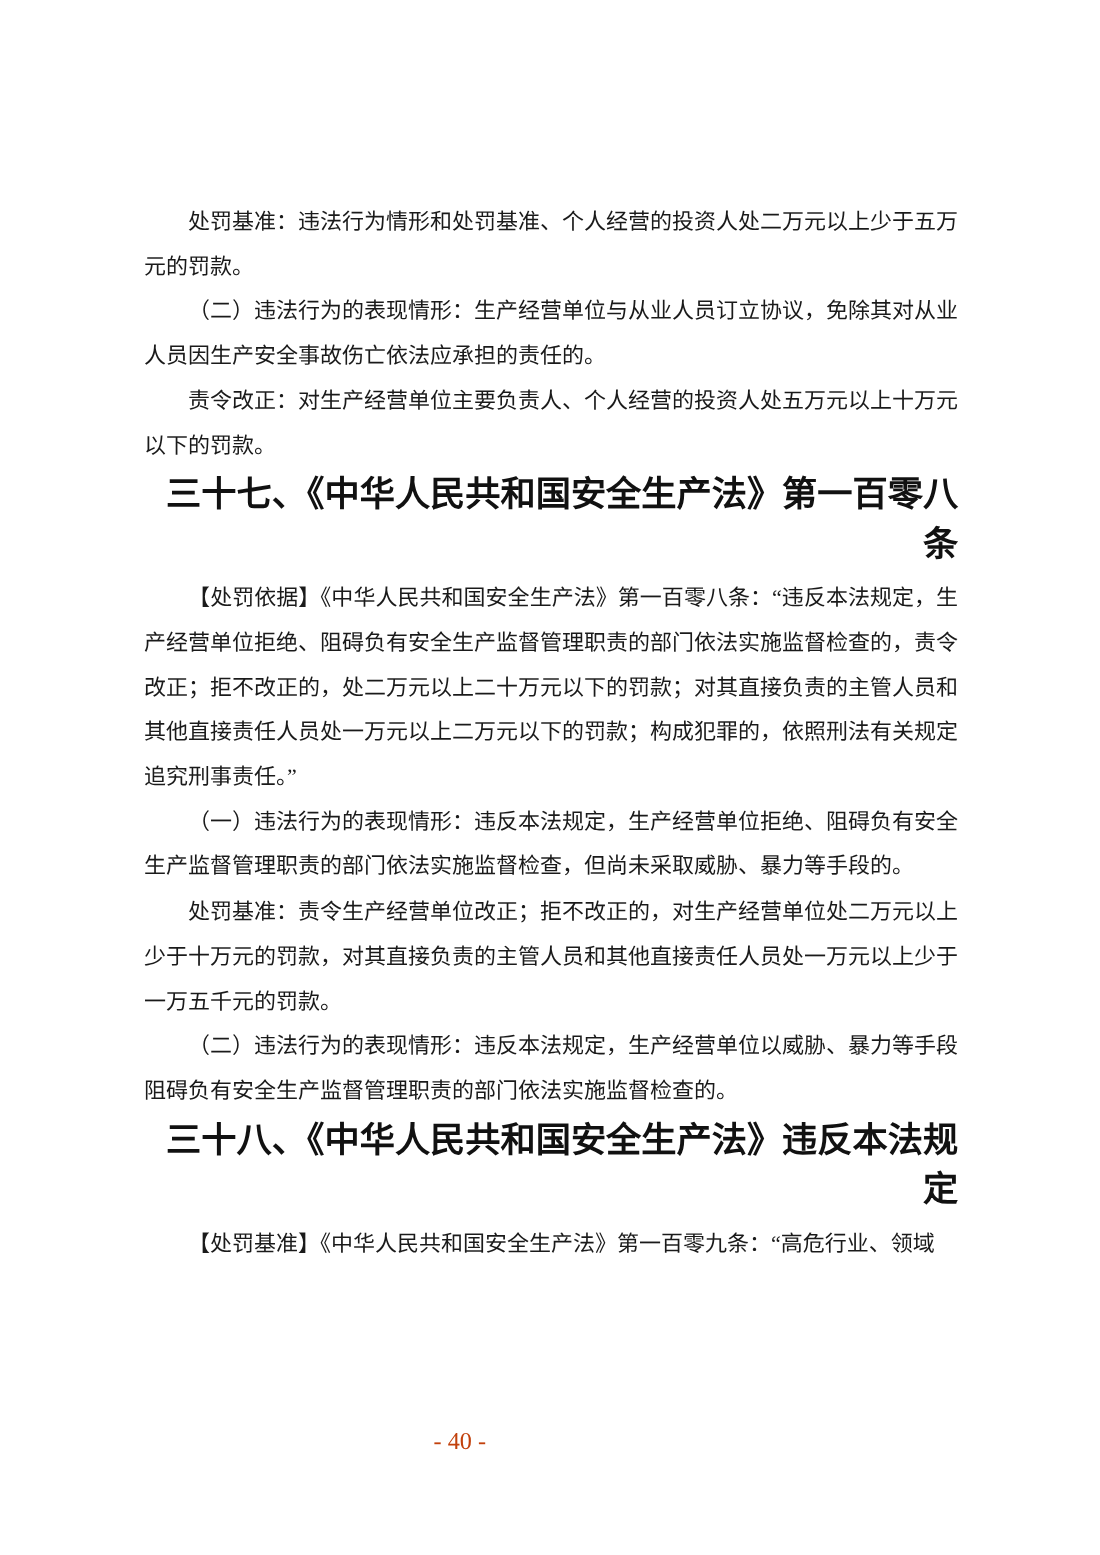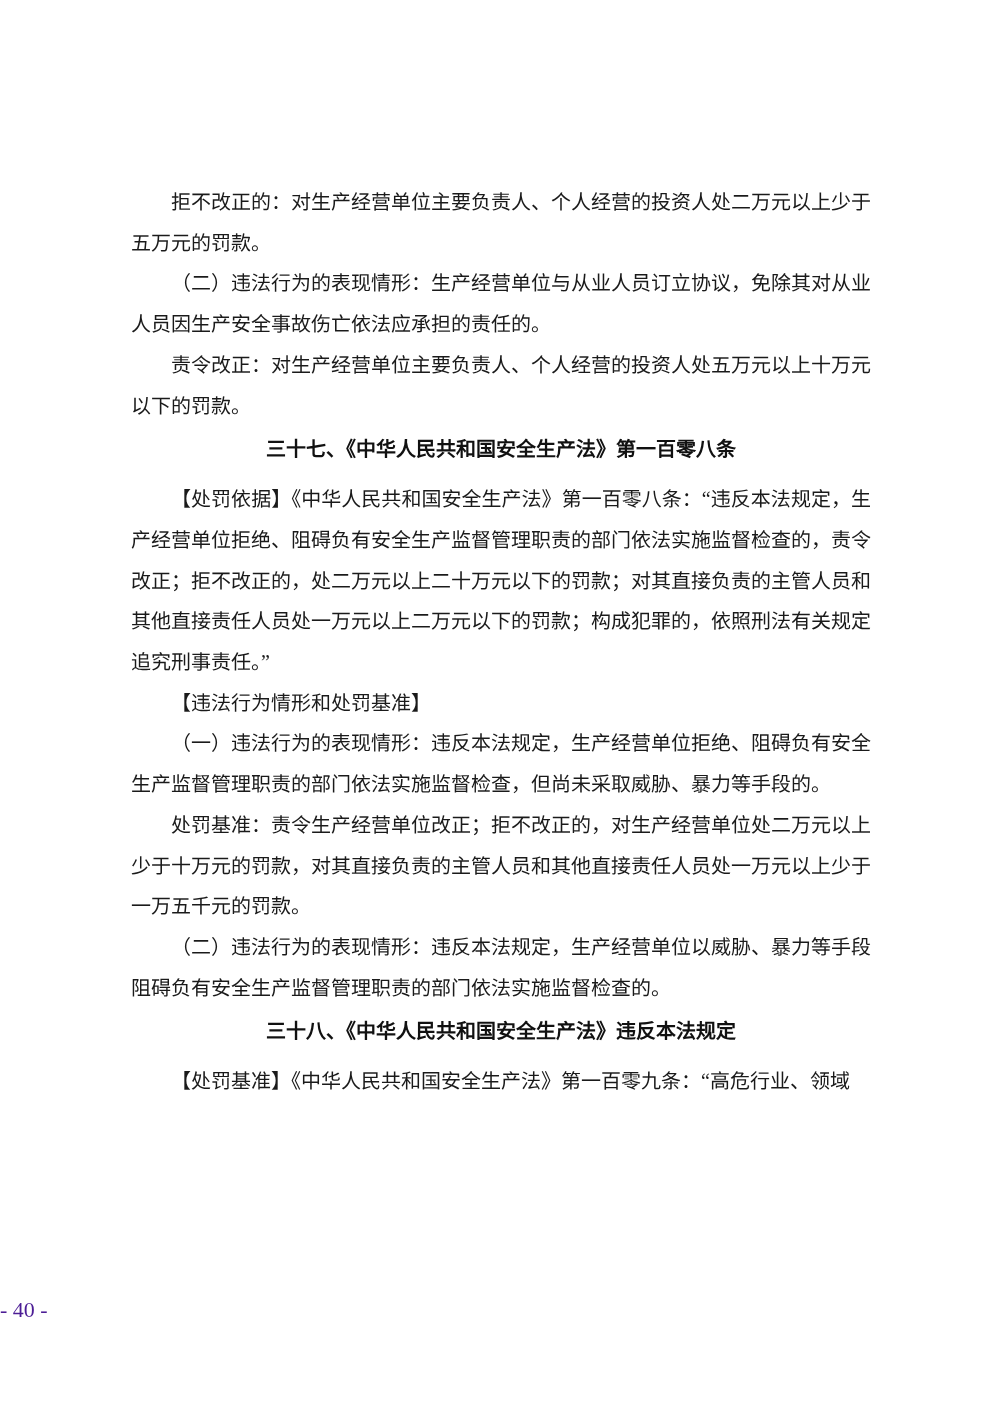--- a/index.html
+++ b/index.html
@@ -28,48 +28,47 @@
   }
   .para {
     margin: 0;
     padding: 0;
     text-indent: 2em;
   }
   .heading {
     margin: 1px 0 7px 0;
     padding: 0;
     text-indent: 0;
-    text-align: center;
+    text-align: right;
     font-weight: bold;
-    font-size: 20px;
+    font-size: 32px;
     line-height: 45px;
     color: #111111;
   }
   .footer {
     position: absolute;
     left: 0;
     top: 1295px;
     width: 836px;
-    text-align: left;
+    text-align: center;
     font-size: 22px;
     line-height: 30px;
-    color: #4c1d95;
+    color: #c2410c;
   }
 </style>
 </head>
 <body>
 
 <div class="page">
   <div class="content">
-    <p class="para">拒不改正的：对生产经营单位主要负责人、个人经营的投资人处二万元以上少于五万元的罚款。</p>
+    <p class="para">处罚基准：违法行为情形和处罚基准、个人经营的投资人处二万元以上少于五万元的罚款。</p>
     <p class="para">（二）违法行为的表现情形：生产经营单位与从业人员订立协议，免除其对从业人员因生产安全事故伤亡依法应承担的责任的。</p>
     <p class="para">责令改正：对生产经营单位主要负责人、个人经营的投资人处五万元以上十万元以下的罚款。</p>
     <div class="heading">三十七、《中华人民共和国安全生产法》第一百零八条</div>
     <p class="para">【处罚依据】《中华人民共和国安全生产法》第一百零八条：“违反本法规定，生产经营单位拒绝、阻碍负有安全生产监督管理职责的部门依法实施监督检查的，责令改正；拒不改正的，处二万元以上二十万元以下的罚款；对其直接负责的主管人员和其他直接责任人员处一万元以上二万元以下的罚款；构成犯罪的，依照刑法有关规定追究刑事责任。”</p>
-    <p class="para">【违法行为情形和处罚基准】</p>
     <p class="para">（一）违法行为的表现情形：违反本法规定，生产经营单位拒绝、阻碍负有安全生产监督管理职责的部门依法实施监督检查，但尚未采取威胁、暴力等手段的。</p>
     <p class="para">处罚基准：责令生产经营单位改正；拒不改正的，对生产经营单位处二万元以上少于十万元的罚款，对其直接负责的主管人员和其他直接责任人员处一万元以上少于一万五千元的罚款。</p>
     <p class="para">（二）违法行为的表现情形：违反本法规定，生产经营单位以威胁、暴力等手段阻碍负有安全生产监督管理职责的部门依法实施监督检查的。</p>
     <div class="heading">三十八、《中华人民共和国安全生产法》违反本法规定</div>
     <p class="para">【处罚基准】《中华人民共和国安全生产法》第一百零九条：“高危行业、领域</p>
   </div>
   <div class="footer">
     <span>- 40 -</span>
   </div>
 </div>

